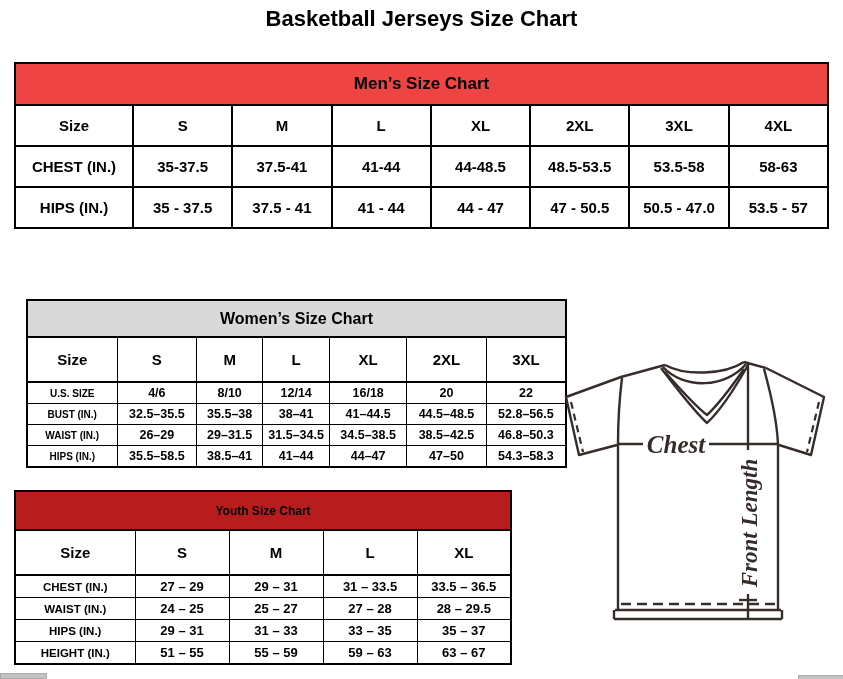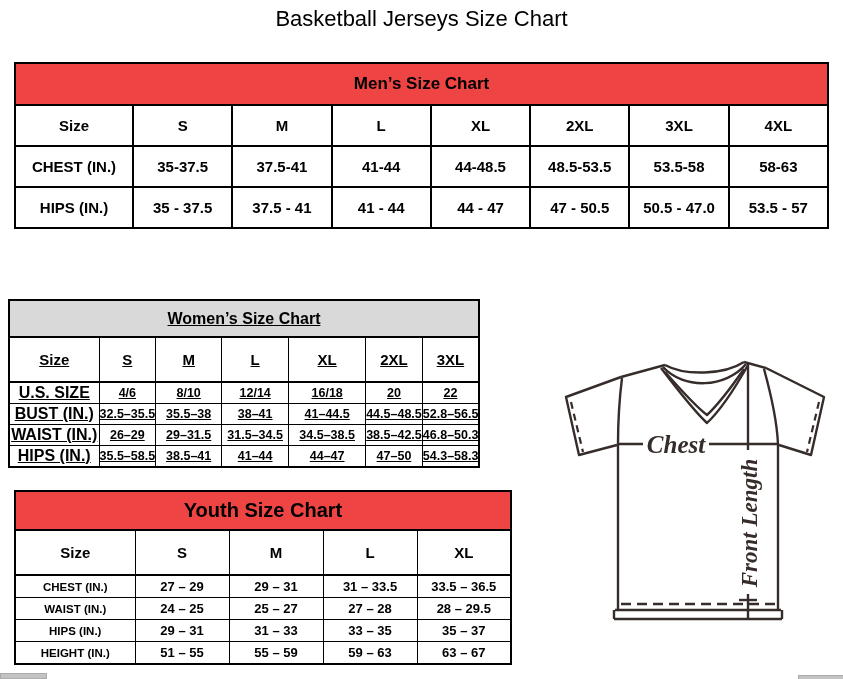--- a/index.html
+++ b/index.html
@@ -2,47 +2,47 @@
 <html><head>
 <meta charset="utf-8">
 <style>
   html,body{margin:0;padding:0;}
   body{
     width:843px;height:679px;position:relative;background:#ffffff;
     font-family:"Liberation Sans",sans-serif;color:#000;overflow:hidden;
   }
   .page-title{
     position:absolute;top:6px;left:0;width:843px;text-align:center;
-    font-size:22px;font-weight:normal;letter-spacing:0px;
+    font-size:22px;font-weight:bold;letter-spacing:0px;
   }
   table.size-table{
     position:absolute;border-collapse:collapse;table-layout:fixed;background:#fff;
     border:2px solid #000;
   }
   table.size-table th,table.size-table td{
     text-align:center;vertical-align:middle;font-weight:bold;padding:0;
     overflow:hidden;white-space:nowrap;
   }
   
   .men-table{left:14px;top:62px;width:815px;}
   .men-table th,.men-table td{border:2px solid #000;}
   .men-table .title-cell{height:40px;background:#ef4444;font-size:17px;}
   .men-table .col-head{height:39px;font-size:15px;}
   .men-table td,.men-table .row-label{height:39px;font-size:15px;}
   
-  .women-table{left:8px;top:299px;width:472px;text-decoration:underline;}
+  .women-table{left:26px;top:299px;width:541px;}
   .women-table th,.women-table td{border:1px solid #000;}
   .women-table .title-cell{height:35px;background:#d9d9d9;font-size:16px;border-bottom:2px solid #000;}
   .women-table .col-head{height:43px;font-size:15px;border-bottom:2px solid #000;}
   .women-table td{height:20px;font-size:12.5px;}
-  .women-table .row-label{height:20px;font-size:16px;}
+  .women-table .row-label{height:20px;font-size:10px;}
   
   .youth-table{left:14px;top:490px;width:498px;}
   .youth-table th,.youth-table td{border:1px solid #000;}
-  .youth-table .title-cell{height:37px;background:#ef4444;font-size:20px;border-bottom:2px solid #000;}
+  .youth-table .title-cell{height:37px;background:#b91c1c;font-size:12px;border-bottom:2px solid #000;}
   .youth-table .col-head{height:43px;font-size:15px;border-bottom:2px solid #000;}
   .youth-table td{height:21px;font-size:13px;}
   .youth-table .row-label{height:21px;font-size:11.5px;}
   
   .jersey-diagram{position:absolute;left:558px;top:356px;width:285px;height:272px;}
   .jersey-diagram svg{display:block;}
   .measure-text{
     font-family:"Liberation Serif",serif;font-style:italic;font-weight:bold;
   }
   

